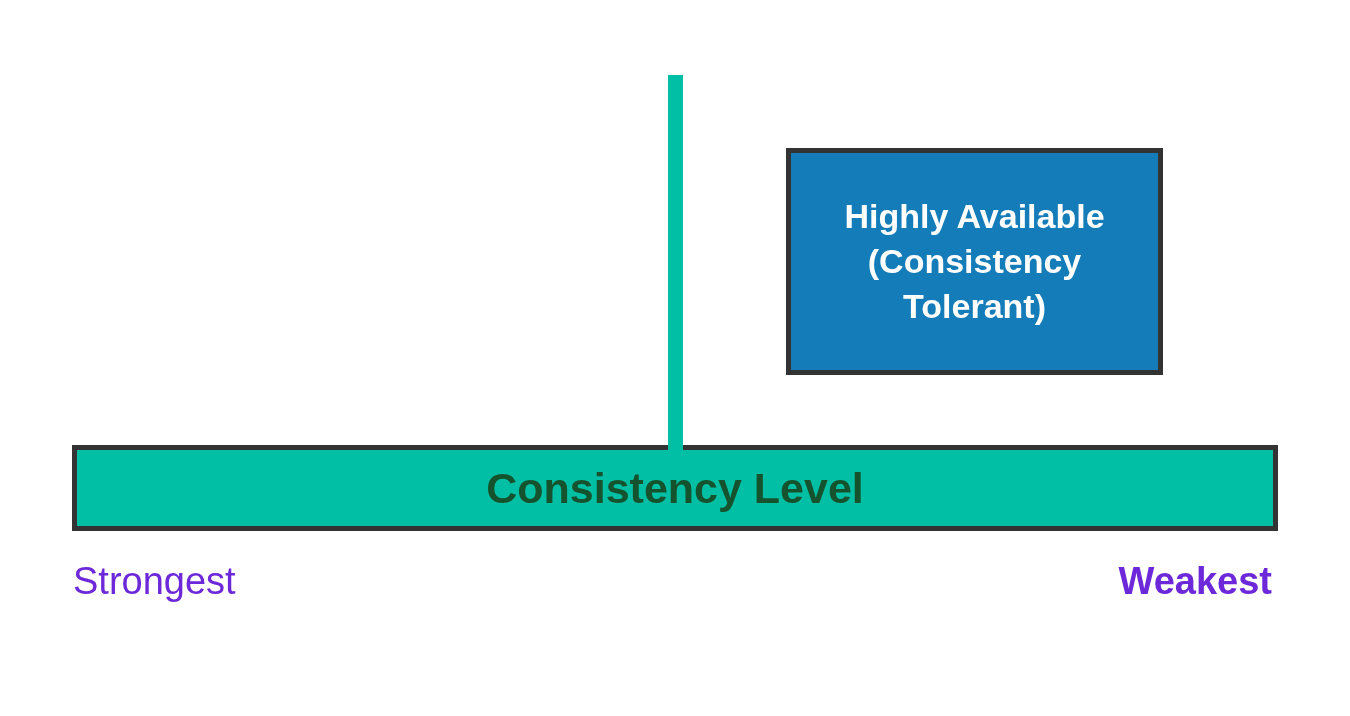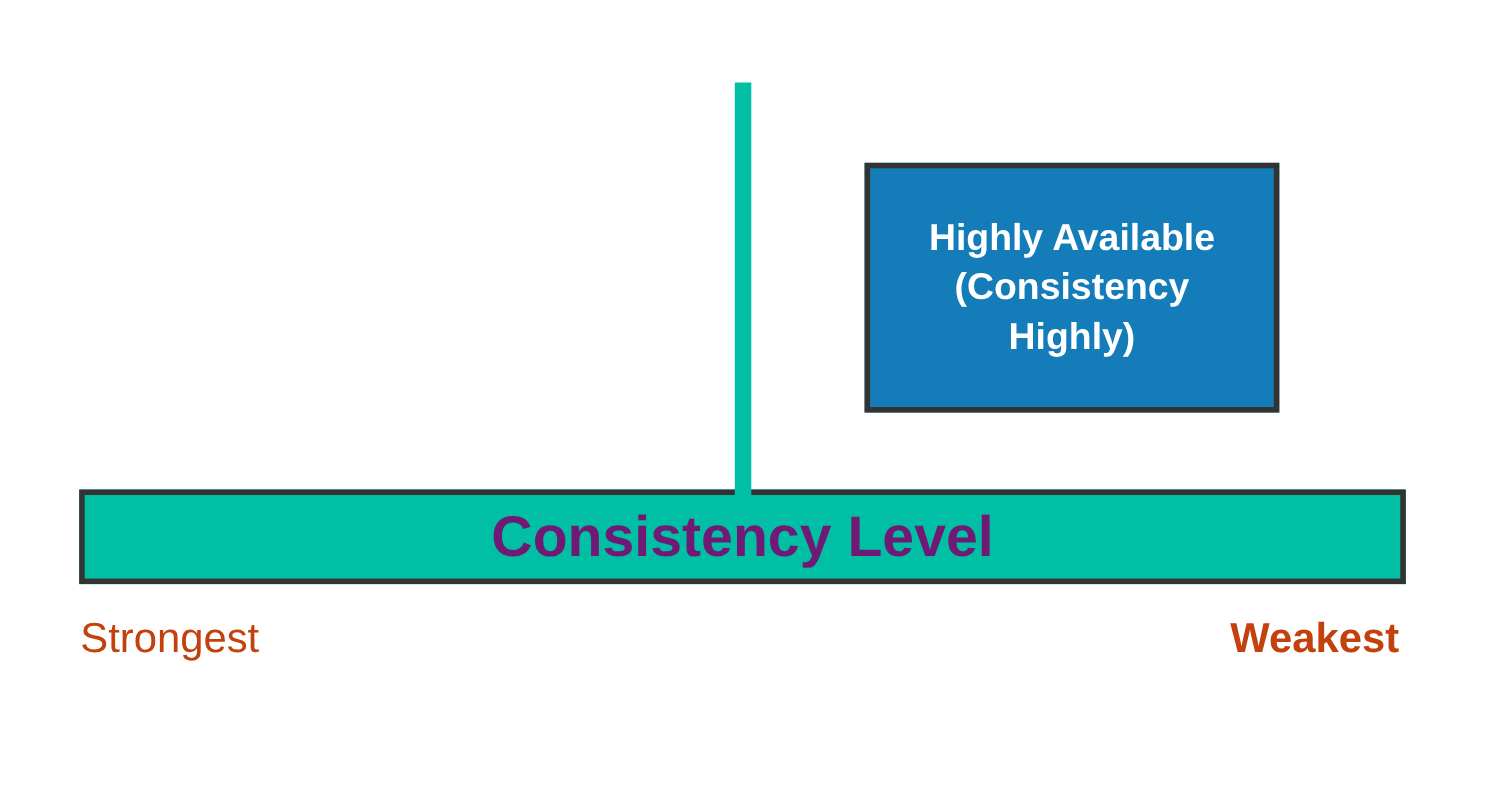--- a/index.html
+++ b/index.html
@@ -55,49 +55,49 @@
     height: 86px;
     box-sizing: border-box;
     background: #00BFA5;
     border: 5px solid #333333;
     z-index: 1;
     display: flex;
     align-items: center;
     justify-content: center;
   }
   .consistency-bar .bar-label {
-    color: #701a75;
-    font-size: 52px;
+    color: #14532d;
+    font-size: 43px;
     font-weight: bold;
     white-space: nowrap;
   }
   .end-label {
     position: absolute;
     top: 556px;
-    color: #c2410c;
+    color: #6d28d9;
     font-size: 38px;
     font-weight: normal;
     line-height: 50px;
     white-space: nowrap;
     z-index: 1;
   }
   .end-label.left  { left: 73px; }
   .end-label.right { right: 78px; font-weight: bold; }
 </style>
 </head>
 <body>
 
 <div class="canvas">
 
   <div class="connector-line"></div>
 
   <div class="cap-box">
     <div class="box-line">Highly Available</div>
     <div class="box-line">(Consistency</div>
-    <div class="box-line">Highly)</div>
+    <div class="box-line">Tolerant)</div>
   </div>
 
   <div class="consistency-bar">
     <span class="bar-label">Consistency Level</span>
   </div>
 
   <span class="end-label left">Strongest</span>
 
   <span class="end-label right">Weakest</span>
 

